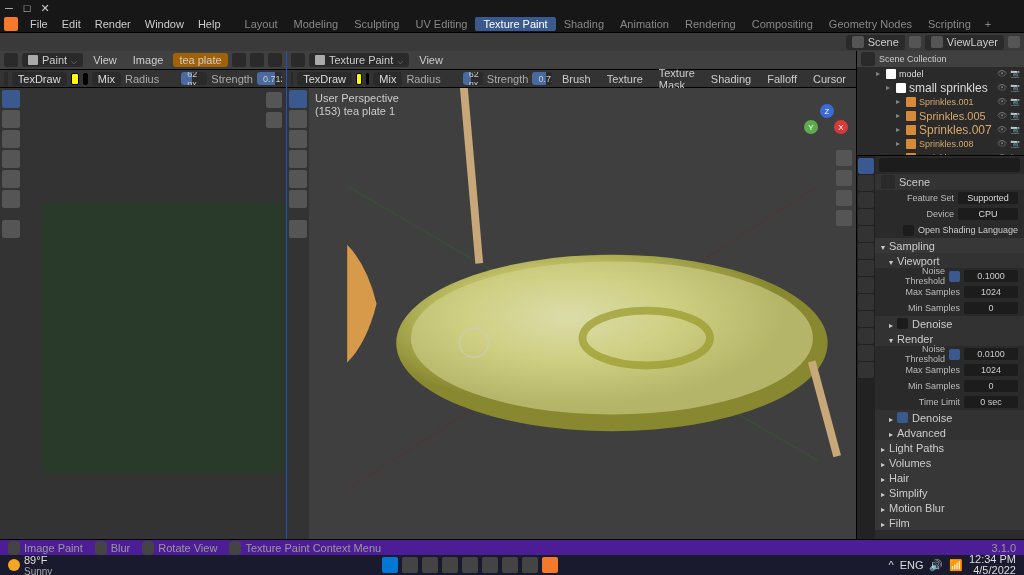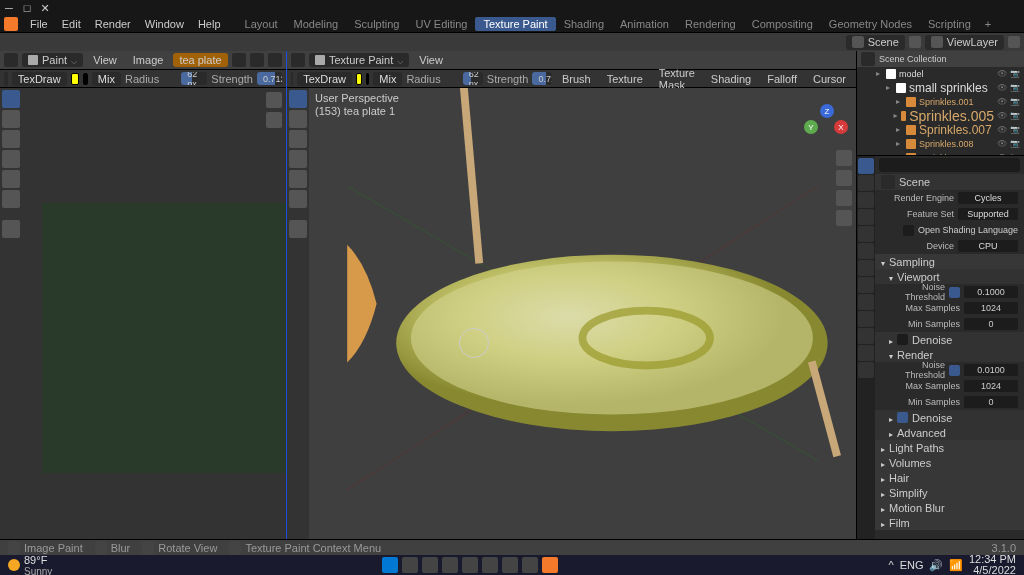--- a/index.html
+++ b/index.html
@@ -69,21 +69,21 @@
 .prop-search { height: 14px; margin: 2px 4px; background: #1c1c1c; border-radius: 3px; }
 .prop-row { display: flex; align-items: center; height: 16px; padding: 0 6px; gap: 4px; }
 .prop-label { flex: 1; text-align: right; color: #bbb; font-size: 9px; }
 .prop-value { width: 60px; background: #1c1c1c; padding: 1px 4px; border-radius: 2px; color: #ddd; font-size: 9px; text-align: center; }
 .prop-check { width: 11px; height: 11px; background: #3a5a8f; border-radius: 2px; }
 .prop-panel-header { height: 15px; background: #373737; display: flex; align-items: center; padding: 0 6px; gap: 4px; font-size: 10px; }
 .prop-panel-header.sub { background: #323232; padding-left: 14px; }
 .prop-arrow::before { content: "▸"; font-size: 8px; }
 .prop-arrow.open::before { content: "▾"; }
 .prop-num { width: 54px; background: #1c1c1c; border-radius: 2px; text-align: center; padding: 1px 2px; font-size: 9px; }
-.statusbar { height: 16px; background: #404040; display: flex; align-items: center; padding: 0 8px; gap: 12px; font-size: 10px; color: #999; border-top: 1px solid #000; }
+.statusbar { height: 16px; background: #4c1d95; display: flex; align-items: center; padding: 0 8px; gap: 12px; font-size: 10px; color: #999; border-top: 1px solid #000; }
 .status-item { display: flex; align-items: center; gap: 4px; }
 .mouse-icon { width: 12px; height: 14px; background: #444; border-radius: 4px; }
 .version { margin-left: auto; }
 .taskbar { height: 20px; background: #1a1a2e; display: flex; align-items: center; padding: 0 8px; gap: 4px; font-size: 10px; color: #ddd; }
 .tb-weather { display: flex; align-items: center; gap: 4px; }
 .tb-sun { width: 12px; height: 12px; background: #f5a623; border-radius: 50%; }
 .tb-center { margin: 0 auto; display: flex; gap: 4px; }
 .tb-icon { width: 16px; height: 16px; background: #444; border-radius: 2px; }
 .tb-right { display: flex; align-items: center; gap: 6px; }
 .tb-clock { text-align: right; line-height: 1; font-size: 9px; }
@@ -304,21 +304,21 @@
             <div class="outliner-icon "></div>
             <span style="font-size:9px;color:#d7a86a">Sprinkles.001</span>
             <div class="outliner-vis">
               <span>👁</span>
               <span>📷</span>
             </div>
           </div>
           <div class="outliner-row" style="padding-left: 36px;">
             <span class="outliner-toggle">▸</span>
             <div class="outliner-icon "></div>
-            <span style="font-size:14px;color:#d7a86a">Sprinkles.005</span>
+            <span style="font-size:11px;color:#d7a86a">Sprinkles.005</span>
             <div class="outliner-vis">
               <span>👁</span>
               <span>📷</span>
             </div>
           </div>
           <div class="outliner-row" style="padding-left: 36px;">
             <span class="outliner-toggle">▸</span>
             <div class="outliner-icon "></div>
             <span style="font-size:12px;color:#d7a86a">Sprinkles.007</span>
             <div class="outliner-vis">
@@ -363,35 +363,31 @@
         <div class="prop-tab"></div>
         <div class="prop-tab"></div>
       </div>
       <div class="prop-content">
         <div class="prop-search"></div>
         <div class="prop-header">
           <div class="ph-icon"></div>
           <span style="margin-left:4px">Scene</span>
         </div>
         <div class="prop-row">
-            <span class="prop-label">Render Engine</span>
-            <span class="prop-value">Cycles</span>
-          </div>
-        <div class="prop-row">
             <span class="prop-label">Feature Set</span>
             <span class="prop-value">Supported</span>
+          </div>
+        <div class="prop-row">
+            <span class="prop-label">Device</span>
+            <span class="prop-value">CPU</span>
           </div>
         <div class="prop-row">
             <span class="prop-label"></span>
             <div class="prop-check" style="background:#1c1c1c"></div>
             <span style="font-size:9px">Open Shading Language</span>
-          </div>
-        <div class="prop-row">
-            <span class="prop-label">Device</span>
-            <span class="prop-value">CPU</span>
           </div>
 
         <div class="prop-panel-header">
             <span class="prop-arrow open"></span>
             <span>Sampling</span>
           </div>
         <div class="prop-panel-header sub">
             <span class="prop-arrow open"></span>
             <span>Viewport</span>
           </div>
@@ -423,20 +419,24 @@
             <div class="prop-check"></div>
             <span class="prop-num">0.0100</span>
           </div>
         <div class="prop-row">
             <span class="prop-label">Max Samples</span>
             <span class="prop-num">1024</span>
           </div>
         <div class="prop-row">
             <span class="prop-label">Min Samples</span>
             <span class="prop-num">0</span>
+          </div>
+        <div class="prop-row">
+            <span class="prop-label">Time Limit</span>
+            <span class="prop-num">0 sec</span>
           </div>
         <div class="prop-panel-header sub">
             <span class="prop-arrow"></span>
             <div class="prop-check"></div>
             <span>Denoise</span>
           </div>
         <div class="prop-panel-header sub">
             <span class="prop-arrow"></span>
             <span>Advanced</span>
           </div>

